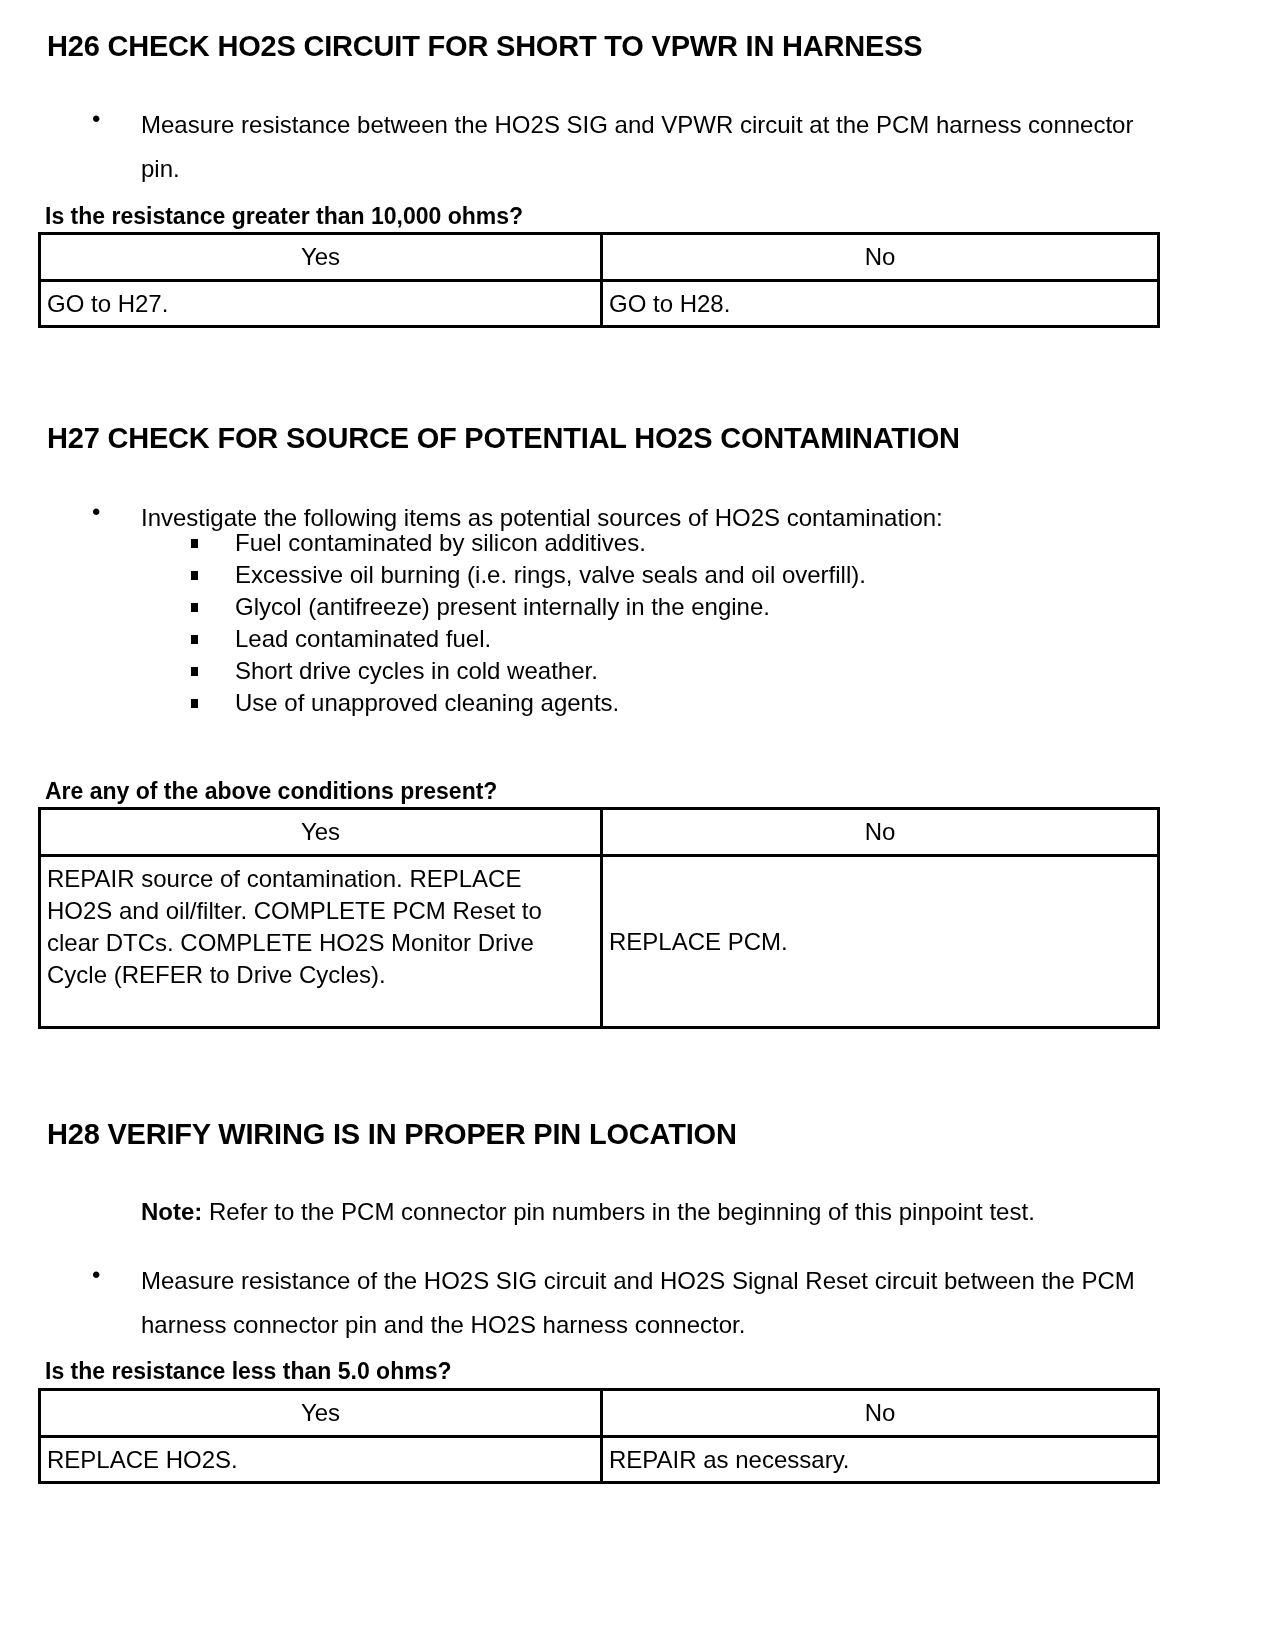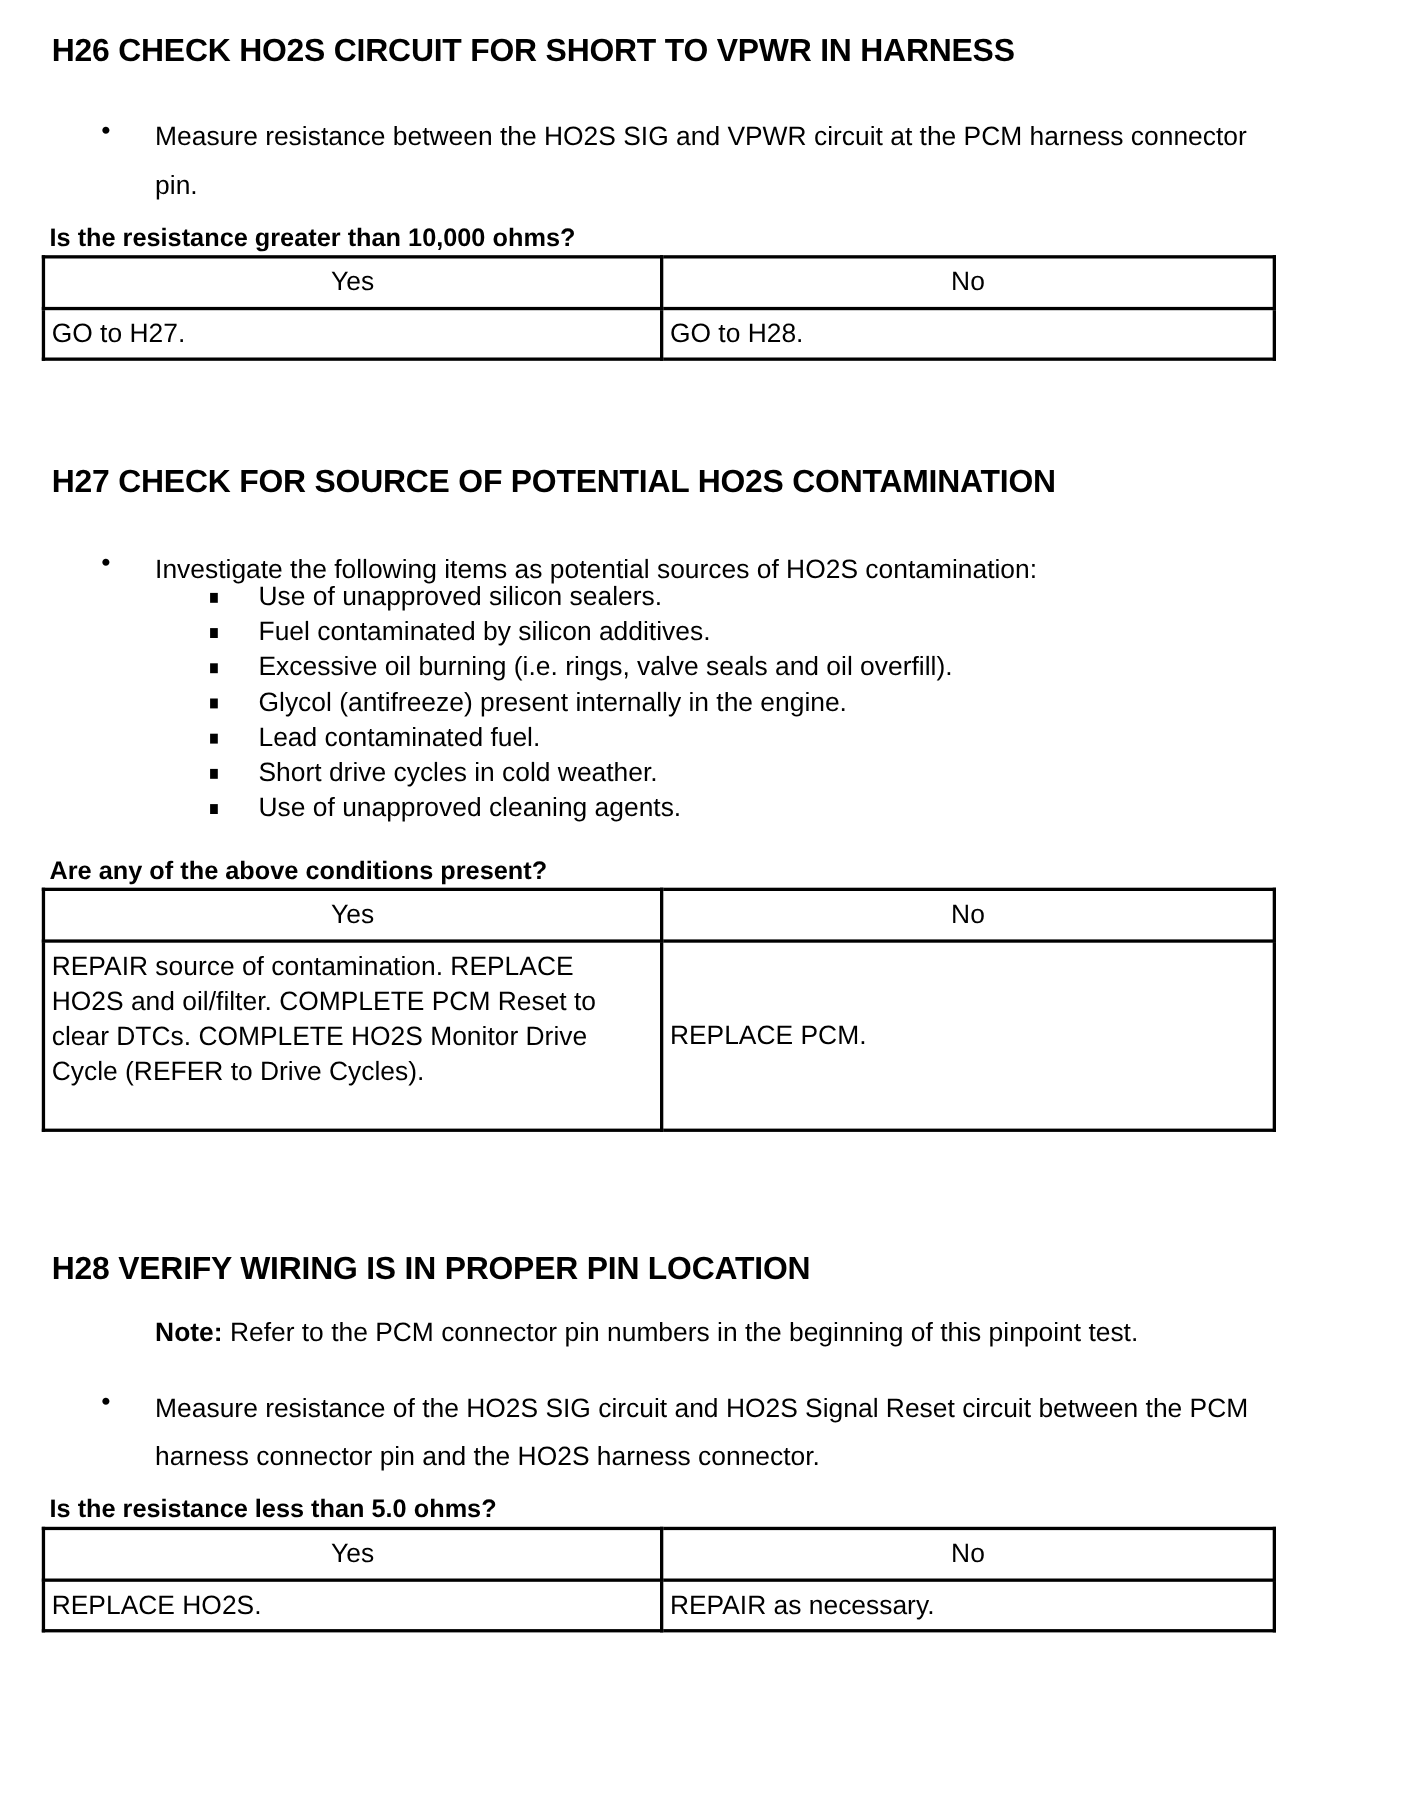--- a/index.html
+++ b/index.html
@@ -47,21 +47,20 @@
     <td>GO to H28.</td>
   </tr>
 </tbody>
   </table>
 
 <div class="abs h" style="left:47px; top:422px;">H27 CHECK FOR SOURCE OF POTENTIAL HO2S CONTAMINATION</div>
 <div class="abs bullet" style="left:92px; top:496px;">•</div>
 <div class="abs body-text" style="left:141px; top:496px; width:1050px;">Investigate the following items as potential sources of HO2S contamination:</div>
 <div class="abs" style="left:235px; top:527px; width:900px;">
   <ul class="sub">
-    <li><span class="sq"></span><span>Use of unapproved silicon sealers.</span></li>
     <li><span class="sq"></span><span>Fuel contaminated by silicon additives.</span></li>
     <li><span class="sq"></span><span>Excessive oil burning (i.e. rings, valve seals and oil overfill).</span></li>
     <li><span class="sq"></span><span>Glycol (antifreeze) present internally in the engine.</span></li>
     <li><span class="sq"></span><span>Lead contaminated fuel.</span></li>
     <li><span class="sq"></span><span>Short drive cycles in cold weather.</span></li>
     <li><span class="sq"></span><span>Use of unapproved cleaning agents.</span></li>
   </ul>
 </div>
 <div class="abs q" style="left:45px; top:778px;">Are any of the above conditions present?</div>
 <table class="dt" style="top:807px;">
@@ -70,21 +69,21 @@
     <th>Yes</th>
     <th>No</th>
   </tr>
   <tr>
     <td style="height:163px; vertical-align:top; padding-top:6px; padding-right:17px;">REPAIR source of contamination. REPLACE HO2S and oil/filter. COMPLETE PCM Reset to clear DTCs. COMPLETE HO2S Monitor Drive Cycle (REFER to Drive Cycles).</td>
     <td>REPLACE PCM.</td>
   </tr>
 </tbody>
   </table>
 
-<div class="abs h" style="left:47px; top:1118px;margin-top:20px;">H28 VERIFY WIRING IS IN PROPER PIN LOCATION</div>
+<div class="abs h" style="left:47px; top:1118px;">H28 VERIFY WIRING IS IN PROPER PIN LOCATION</div>
 <div class="abs body-text" style="left:141px; top:1190px; white-space:nowrap;">
   <b>Note:</b><span> Refer to the PCM connector pin numbers in the beginning of this pinpoint test.</span>
 </div>
 <div class="abs bullet" style="left:92px; top:1259px;">•</div>
 <div class="abs body-text" style="left:141px; top:1259px; width:1060px;">Measure resistance of the HO2S SIG circuit and HO2S Signal Reset circuit between the PCM harness connector pin and the HO2S harness connector.</div>
 <div class="abs q" style="left:45px; top:1358px;">Is the resistance less than 5.0 ohms?</div>
 <table class="dt" style="top:1388px;">
   <tbody>
       <tr>
     <th>Yes</th>

